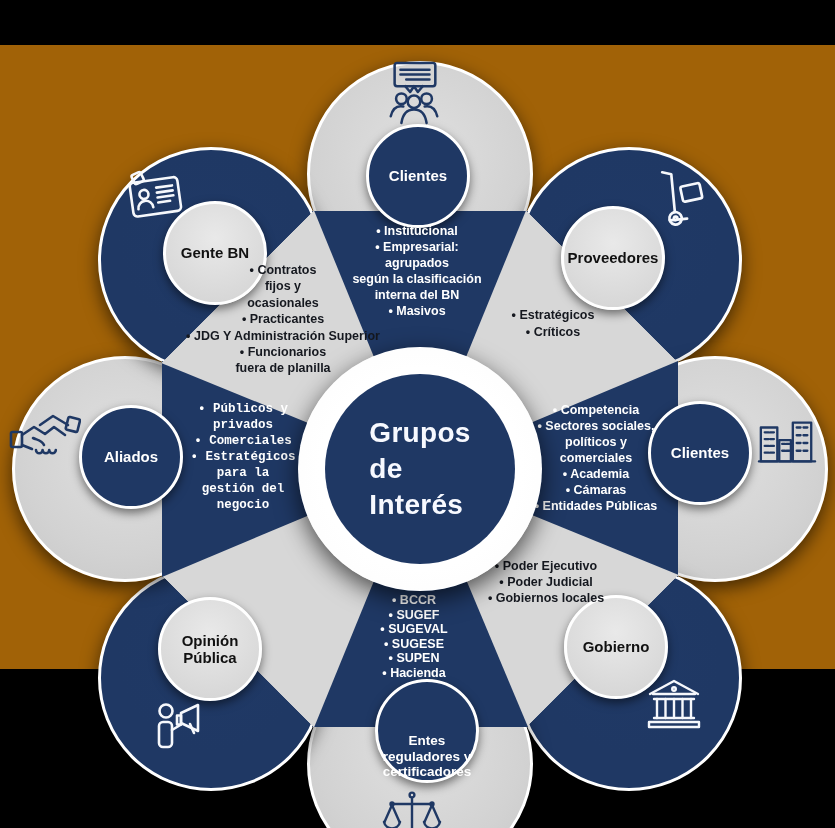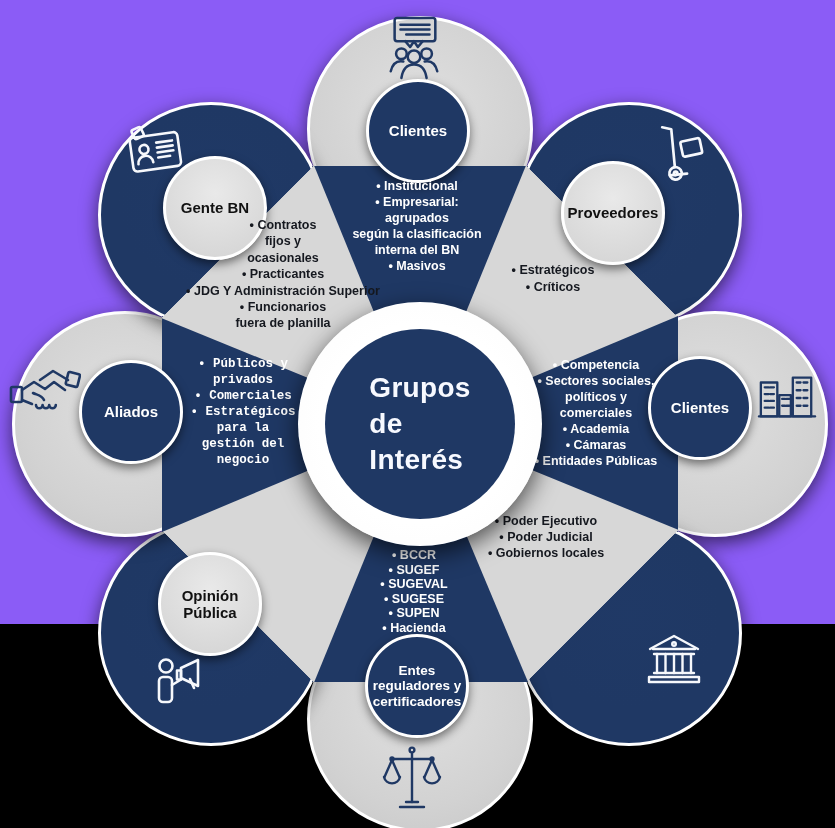--- a/index.html
+++ b/index.html
@@ -1,17 +1,17 @@
 <!DOCTYPE html>
 <html><head>
 <meta charset="utf-8">
 <style>
   html,body{margin:0;padding:0;background:#000;width:835px;height:828px;overflow:hidden;
     font-family:"Liberation Sans", sans-serif;}
-  #stage{position:relative;width:835px;height:624px;background:#8b5cf6;}
+  #stage{position:relative;width:835px;height:624px;background:#a16207;margin-top:45px;}
 
   
   .petal{position:absolute;width:226px;height:226px;border-radius:50%;
     border:3px solid #fff;box-sizing:border-box;z-index:1;
     box-shadow:0 6px 18px rgba(0,0,0,.6);}
   .petal.grey{background:radial-gradient(circle at 50% 42%,#e0e0e0 0%,#d2d2d2 62%,#c6c6c6 100%);}
   .petal.navy{background:radial-gradient(circle at 50% 42%,#24407224 0%,#1f3864 55%),#1f3864;}
   .p0{left:307px;top:16px;} .p1{left:516px;top:102px;} .p2{left:602px;top:311px;}
   .p3{left:516px;top:520px;} .p4{left:307px;top:606px;} .p5{left:98px;top:520px;}
   .p6{left:12px;top:311px;} .p7{left:98px;top:102px;}
@@ -29,21 +29,21 @@
   
   .labelc{position:absolute;width:104px;height:104px;border-radius:50%;
     border:3px solid #fff;box-sizing:border-box;z-index:4;
     display:flex;align-items:center;justify-content:center;text-align:center;
     box-shadow:0 4px 10px rgba(0,0,0,.5);}
   .labelc.navy{background:#1f3864;color:#fff;}
   .labelc.grey{background:radial-gradient(circle at 50% 35%,#e9e9e9,#d2d2d2);color:#111;}
   .labelc span{white-space:pre-line;font-weight:bold;font-size:15px;line-height:1.16;}
   .labelc.small span{font-size:13.5px;}
   .l0{left:366px;top:79px;} .l1{left:561px;top:161px;} .l2{left:648px;top:356px;}
-  .l3{left:564px;top:550px;} .l4{left:365px;top:634px;} .l5{left:158px;top:552px;}
+  .l3{left:564px;top:550px;} .l4{left:375px;top:634px;align-items:flex-end;} .l5{left:158px;top:552px;}
   .l6{left:79px;top:360px;} .l7{left:163px;top:156px;}
 
   
   .bullets{position:absolute;z-index:5;width:210px;text-align:center;
     font-weight:bold;font-size:12.5px;white-space:pre-line;}
   .bullets.light{color:#fff;}
   .bullets.dark{color:#15181f;}
   .b0{left:312px;top:178px;line-height:16px;}
   .b1{left:448px;top:262px;line-height:17px;}
   .b2{left:491px;top:357px;line-height:16px;}
@@ -95,20 +95,23 @@
   <div class="wedge grey w7"></div>
 
   <div class="labelc navy l0">
     <span>Clientes</span>
     </div>
   <div class="labelc grey l1">
     <span>Proveedores</span>
     </div>
   <div class="labelc navy l2">
     <span>Clientes</span>
+    </div>
+  <div class="labelc grey l3">
+    <span>Gobierno</span>
     </div>
   <div class="labelc navy small l4">
     <span>Entes
 reguladores y
 certificadores</span>
     </div>
   <div class="labelc grey l5">
     <span>Opinión
 Pública</span>
     </div>

